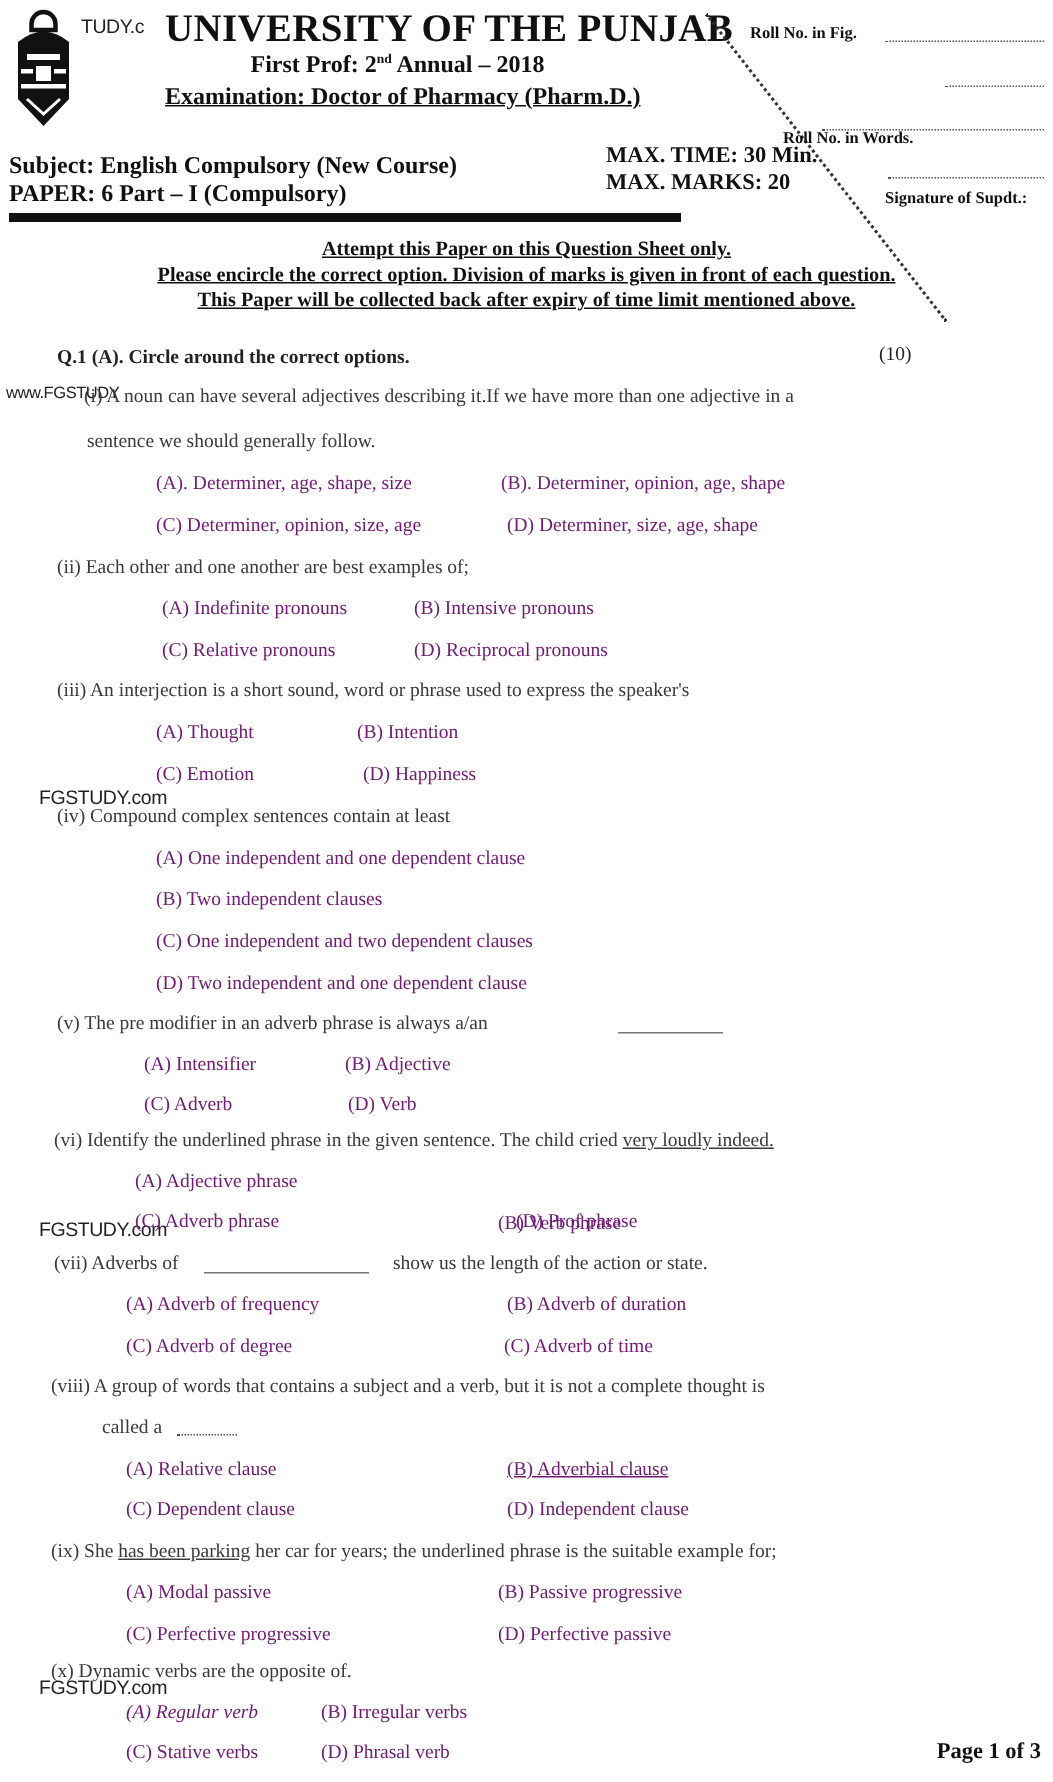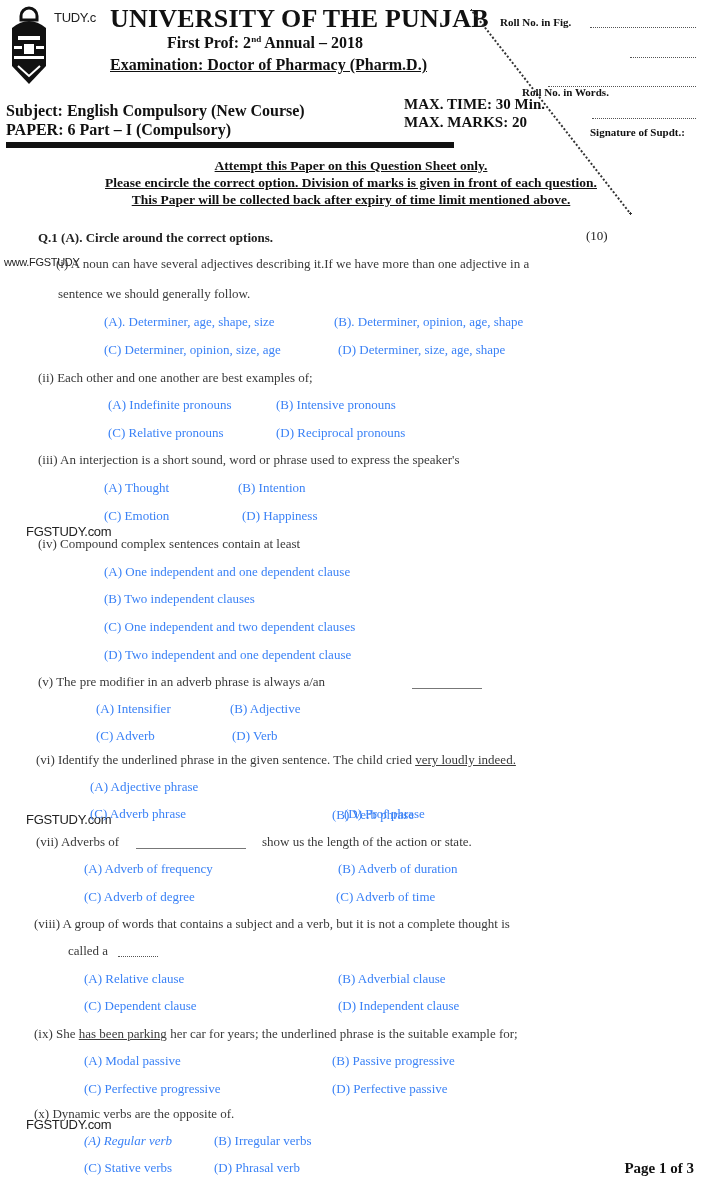--- a/index.html
+++ b/index.html
@@ -14,21 +14,21 @@
   .sub2 { left:110px; top:56px; font-size:16px; font-weight:bold; text-decoration:underline; }
   .subject { left:6px; top:102px; font-size:16px; font-weight:bold; }
   .paper { left:6px; top:121px; font-size:16px; font-weight:bold; }
   .maxt { left:404px; top:96px; font-size:15px; font-weight:bold; }
   .maxm { left:404px; top:114px; font-size:15px; font-weight:bold; }
   .rule { left:6px; top:142px; width:448px; height:6px; background:#111; }
   .roll { font-size:11px; font-weight:bold; }
   .dots { border-bottom:1px dotted #555; height:1px; }
   .instr { left:0; width:702px; text-align:center; font-size:13.5px; font-weight:bold; text-decoration:underline; }
   .q { font-size:13px; color:#3a3a3a; }
-  .opt { font-size:13px; color:#3b82f6; }
+  .opt { font-size:13px; color:#701a75; }
   .qhead { font-size:13px; color:#222; }
   .page { right:8px; top:1160px; font-size:15px; font-weight:bold; }
   .diag { left:470px; top:10px; width:1px; height:260px; border-left:2px dotted #333; transform-origin:top left; transform:rotate(-38deg); }
   u { text-decoration:underline; }
 </style>
 </head>
 <body>
 
 <svg class="abs logo" viewBox="0 0 46 80">
   <path d="M23 2 a8 8 0 0 1 8 8 v4 h-16 v-4 a8 8 0 0 1 8 -8z" fill="none" stroke="#111" stroke-width="3"></path>
@@ -113,21 +113,21 @@
 <div class="abs q" style="left:262px;top:834px;">show us the length of the action or state.</div>
 <div class="abs opt" style="left:84px;top:861px;">(A) Adverb of frequency</div>
 <div class="abs opt" style="left:338px;top:861px;">(B) Adverb of duration</div>
 <div class="abs opt" style="left:84px;top:889px;">(C) Adverb of degree</div>
 <div class="abs opt" style="left:336px;top:889px;">(C) Adverb of time</div>
 
 <div class="abs q" style="left:34px;top:916px;">(viii) A group of words that contains a subject and a verb, but it is not a complete thought is</div>
 <div class="abs q" style="left:68px;top:943px;">called a</div>
 <div class="abs dots" style="left:118px;top:956px;width:40px;"></div>
 <div class="abs opt" style="left:84px;top:971px;">(A) Relative clause</div>
-<div class="abs opt" style="left:338px;top:971px;">(B) Adverbial clause</div>
+<div class="abs opt" style="left:338px;top:971px;text-decoration:underline;">(B) Adverbial clause</div>
 <div class="abs opt" style="left:84px;top:998px;">(C) Dependent clause</div>
 <div class="abs opt" style="left:338px;top:998px;">(D) Independent clause</div>
 
 <div class="abs q" style="left:34px;top:1026px;"><span>(ix) She </span><u>has been parking</u><span> her car for years; the underlined phrase is the suitable example for;</span></div>
 <div class="abs opt" style="left:84px;top:1053px;">(A) Modal passive</div>
 <div class="abs opt" style="left:332px;top:1053px;">(B) Passive progressive</div>
 <div class="abs opt" style="left:84px;top:1081px;">(C) Perfective progressive</div>
 <div class="abs opt" style="left:332px;top:1081px;">(D) Perfective passive</div>
 
 <div class="abs q" style="left:34px;top:1106px;">(x) Dynamic verbs are the opposite of.</div>

